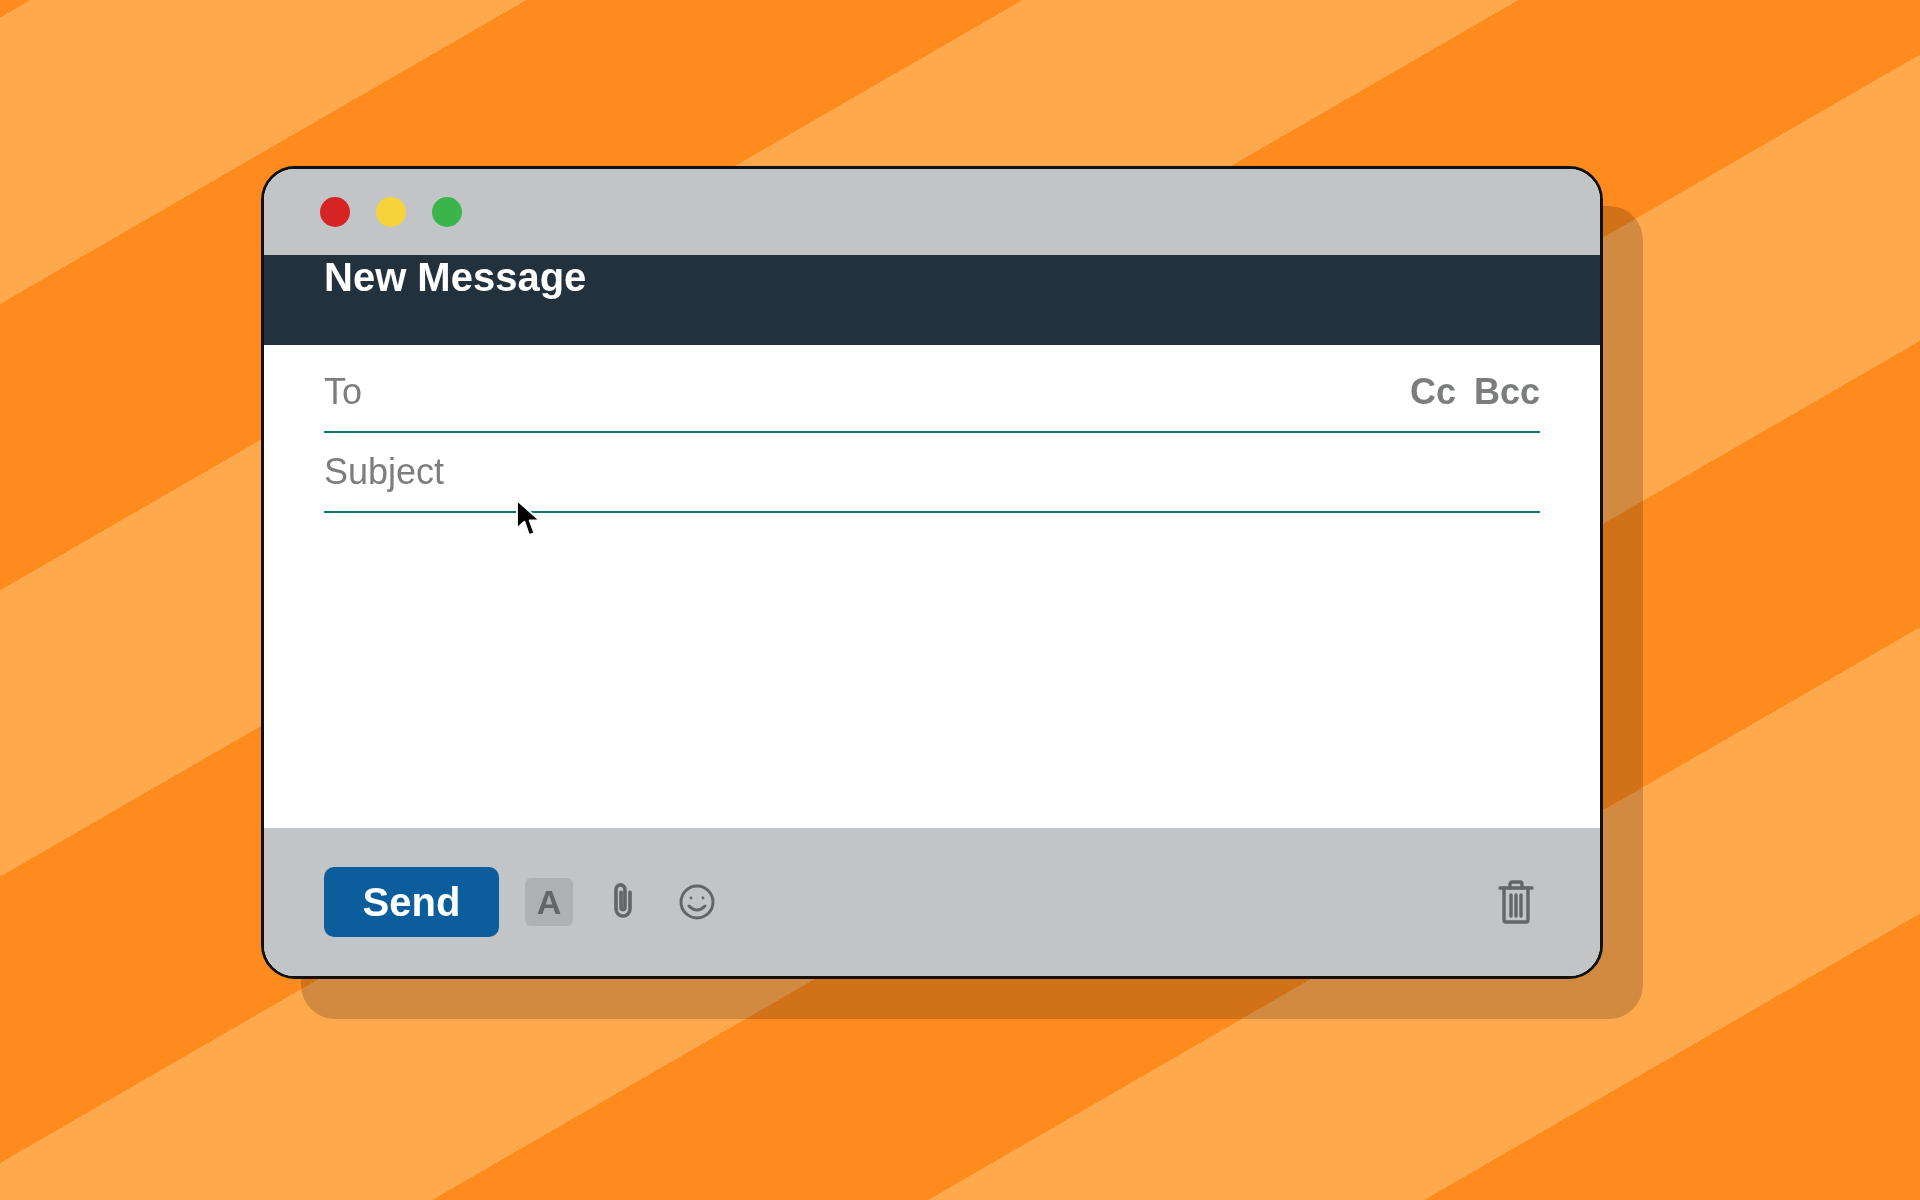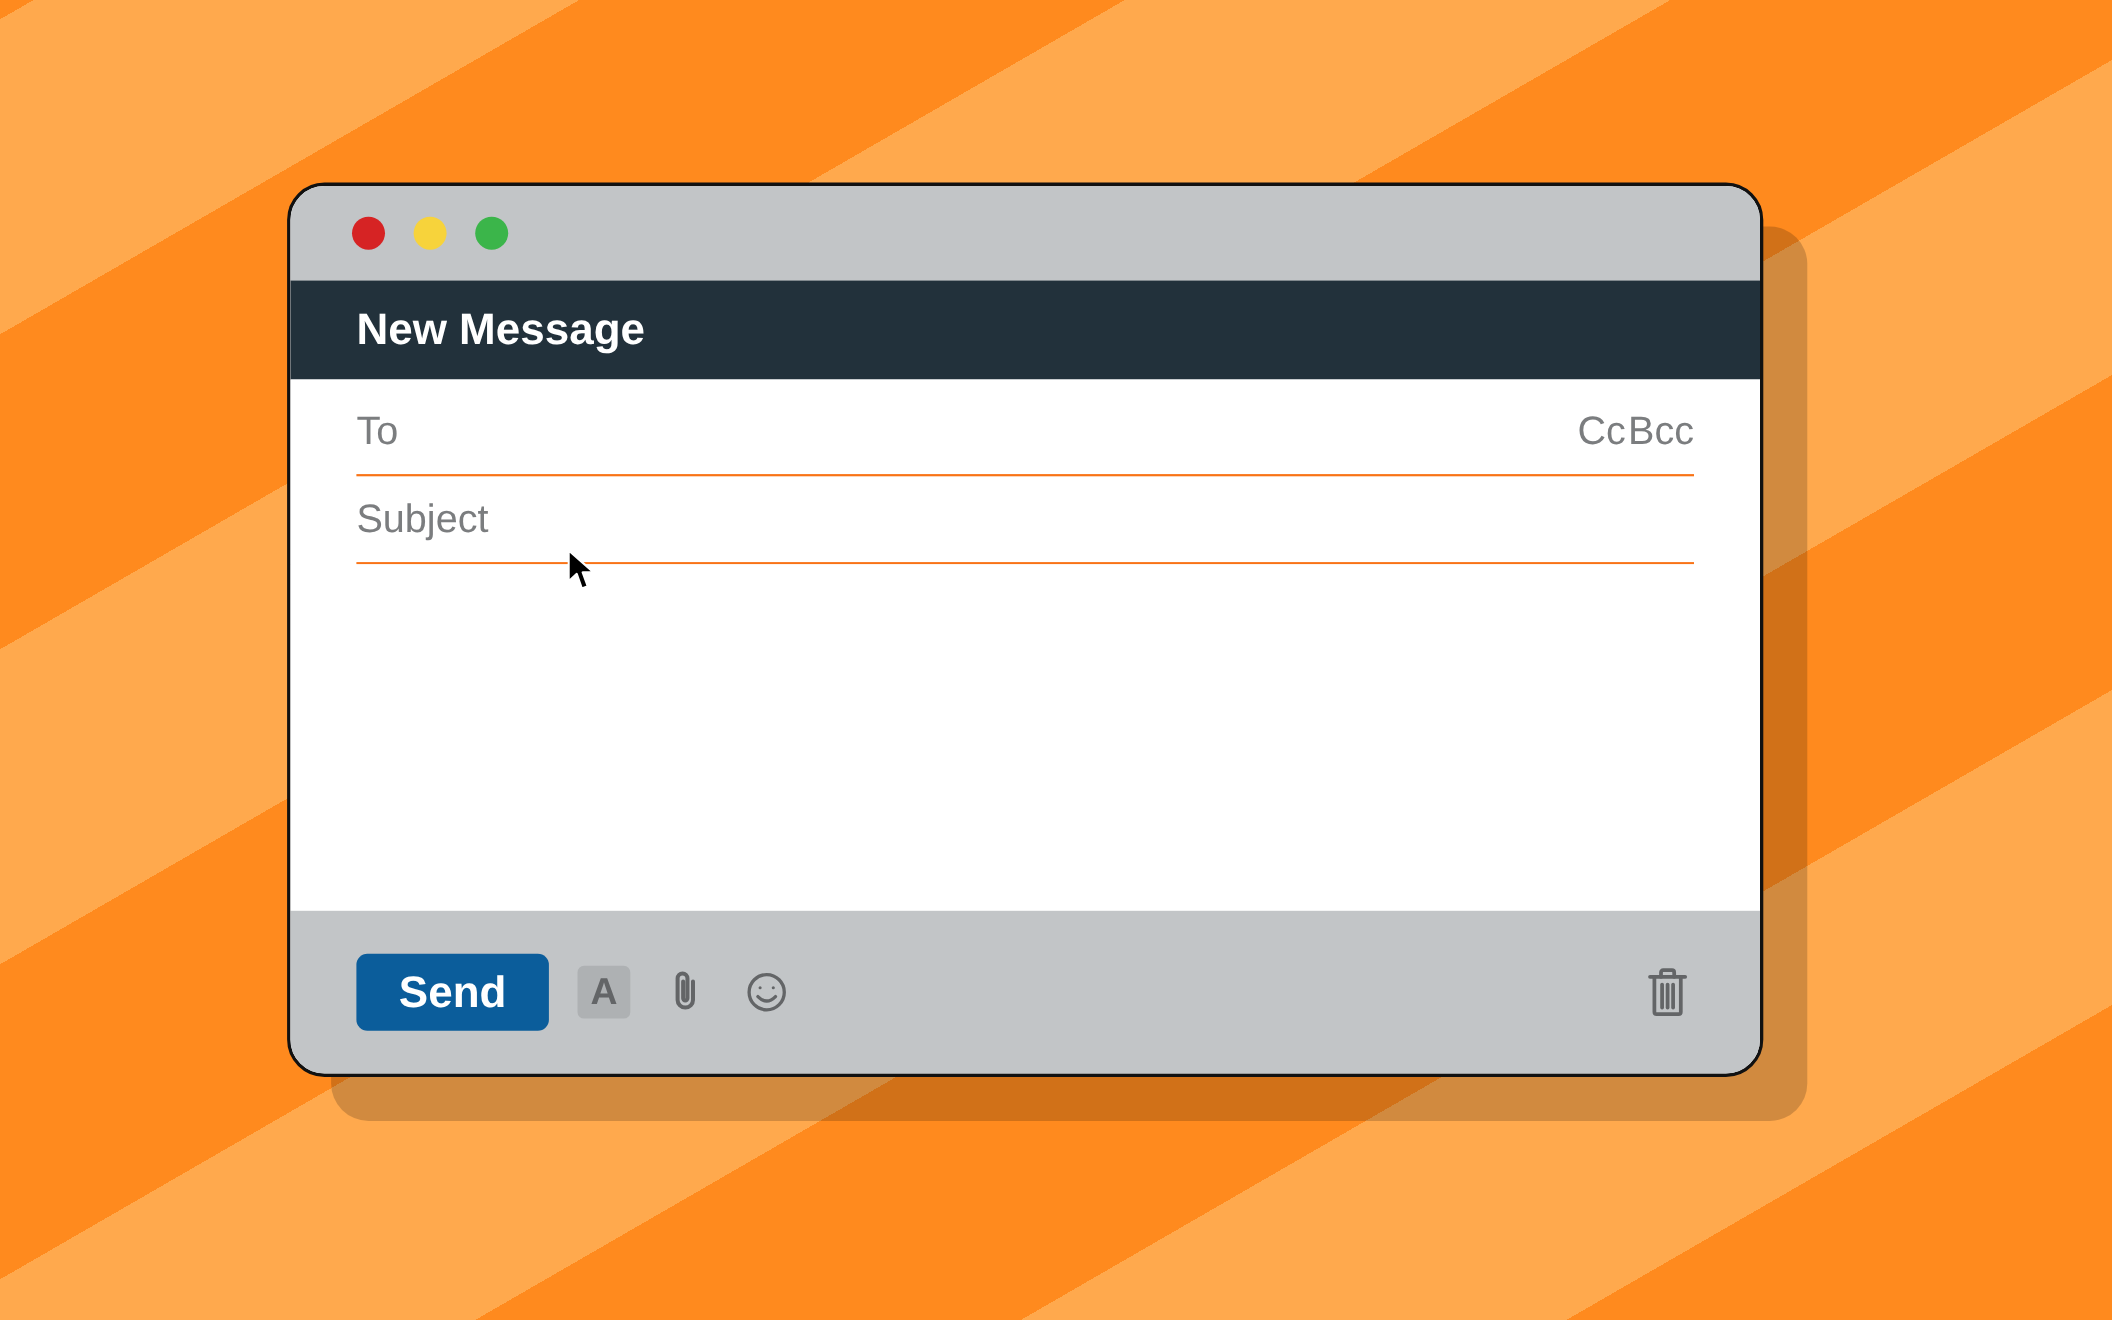--- a/index.html
+++ b/index.html
@@ -74,47 +74,48 @@
   .tl-red    { background:#d62324; }
   .tl-yellow { background:#f7d33b; }
   .tl-green  { background:#3bb54a; }
 
   
   .headerbar {
     height: 90px;
     background: #22313b;
     color: #ffffff;
     display: flex;
-    align-items: center;
+    align-items: flex-start;
     padding-left: 60px;
     font-size: 40px;
     font-weight: 600;
     flex: 0 0 auto;
   }
 
   
   .fields {
     background: #ffffff;
     padding: 8px 60px 0 60px;
     flex: 0 0 auto;
   }
   .field-row {
     display: flex;
     align-items: center;
     height: 78px;
-    border-bottom: 2px solid #f97316;
+    border-bottom: 2px solid #0f766e;
     color: #7b7d7f;
     font-size: 36px;
     font-weight: 500;
   }
   .field-row .spacer { flex: 1; }
   .ccbcc {
     display: flex;
-    gap: 2px;
+    gap: 18px;
     color: #7b7d7f;
+    font-weight: bold;
   }
 
   
   .body-area {
     flex: 1 1 auto;
     background: #ffffff;
   }
 
   
   .footer {

